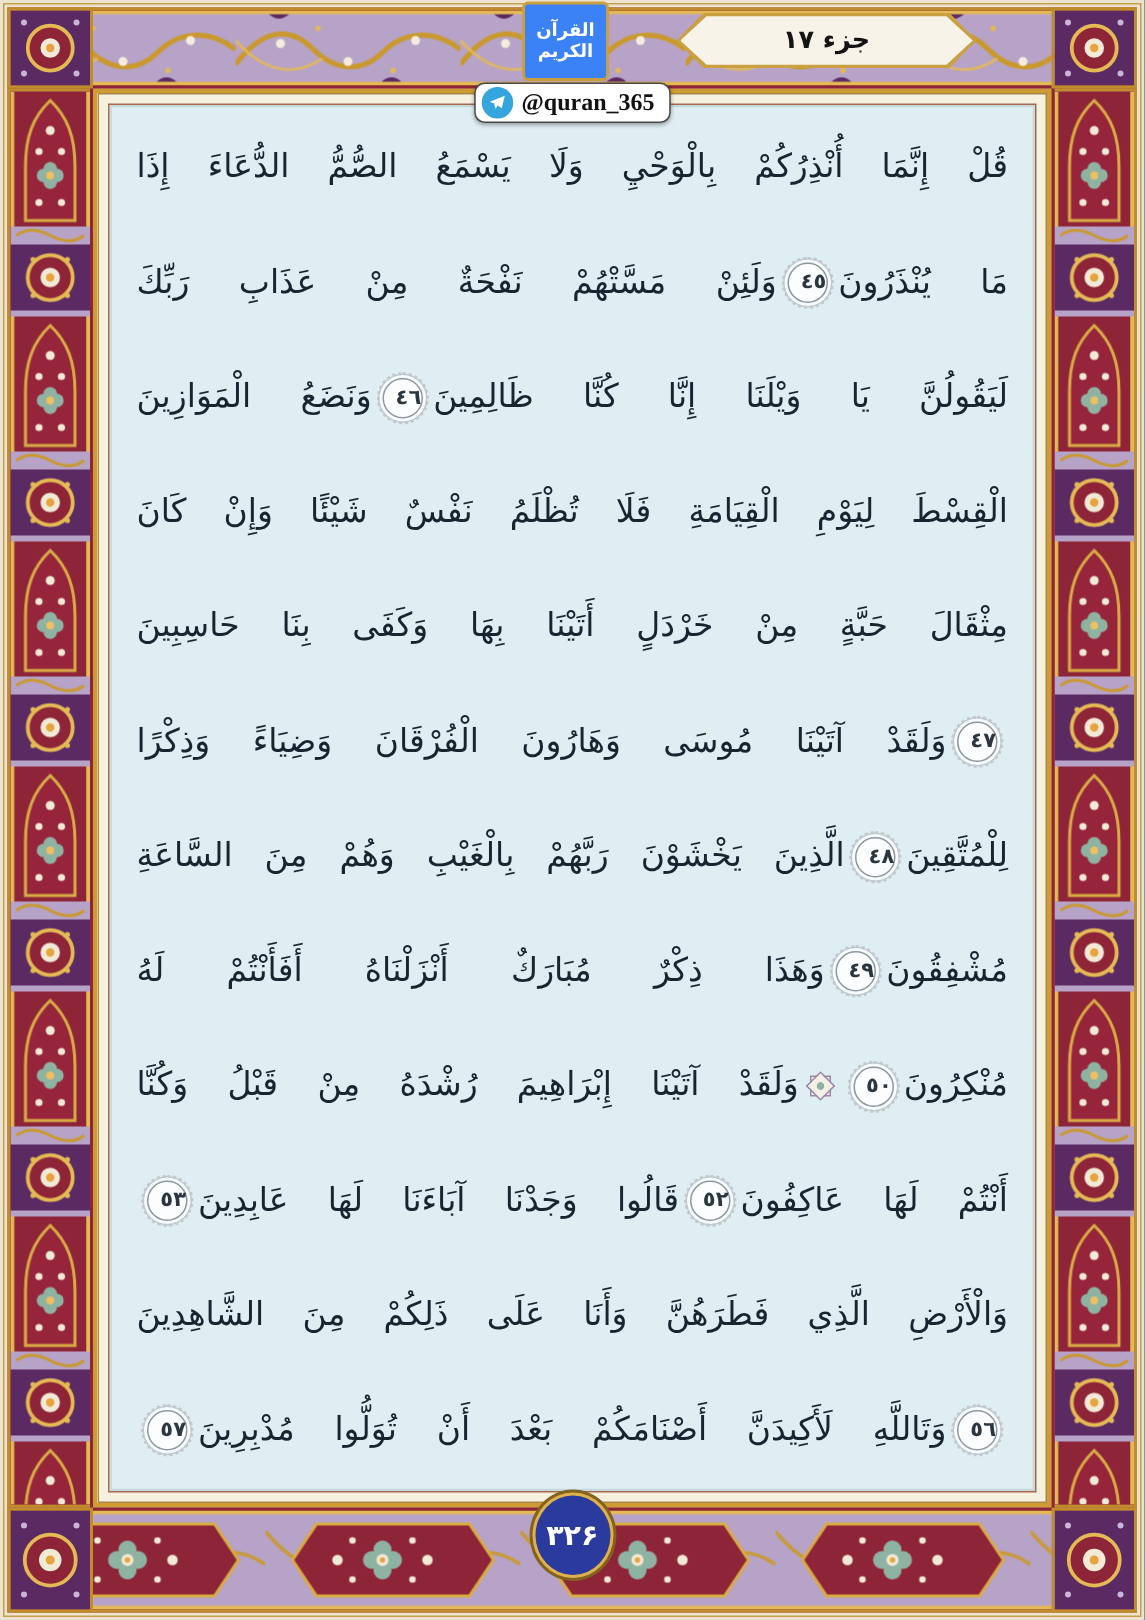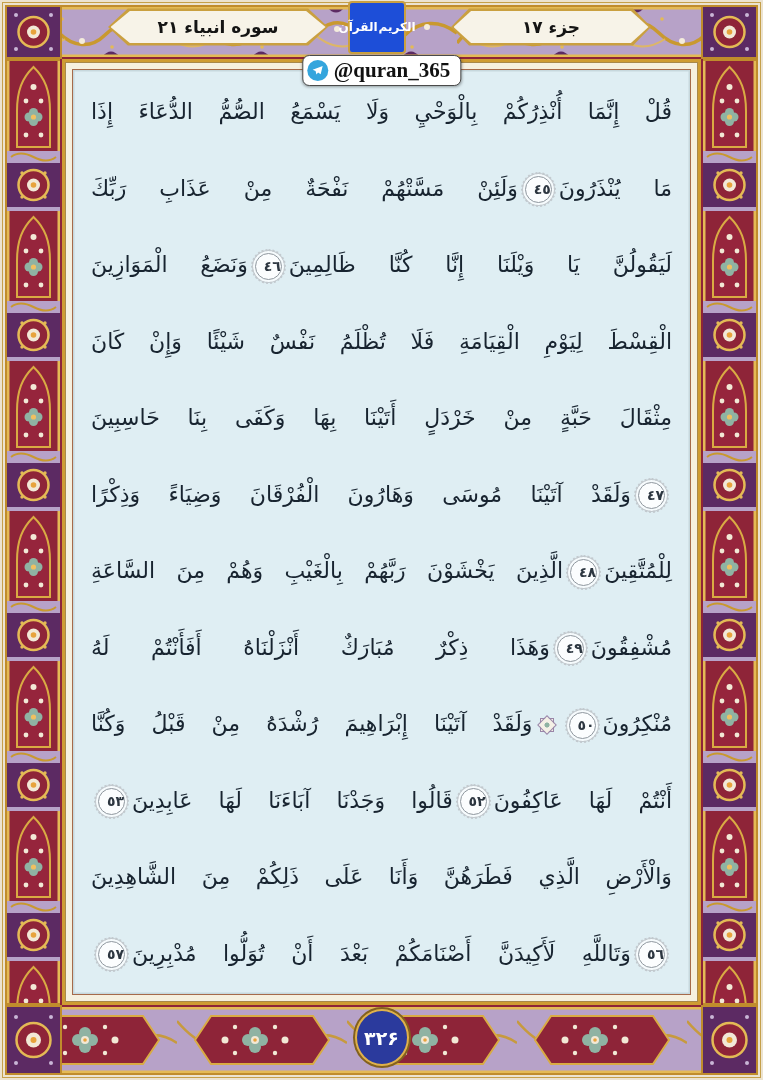--- a/index.html
+++ b/index.html
@@ -22,32 +22,32 @@
   
   .cartouche{position:absolute;top:7px;height:40px;z-index:4;
      clip-path:polygon(0 50%,9% 4%,91% 4%,100% 50%,91% 96%,9% 96%);background:#caa040;}
   .cartouche .inner{position:absolute;inset:2.5px;background:#f7f3e8;
      clip-path:polygon(0 50%,9% 4%,91% 4%,100% 50%,91% 96%,9% 96%);
      display:flex;align-items:center;justify-content:center;}
   .cartouche .label{font-weight:bold;font-size:17px;color:#141414;direction:rtl;}
   .cart-surah{left:108px;width:220px;}
   .cart-juz{right:112px;width:200px;}
   .emblem{position:absolute;top:1px;left:348px;width:58px;height:53px;z-index:4;
-     background:#1d4ed8;border:2.5px solid #caa040;border-radius:4px;box-sizing:border-box;
-     display:flex;align-items:center;justify-content:center;gap:1px;}
+     background:#3b82f6;border:2.5px solid #caa040;border-radius:4px;box-sizing:border-box;
+     display:flex;flex-direction:column;align-items:center;justify-content:center;gap:1px;}
   .emblem span{color:#fff;font-weight:bold;font-size:12px;line-height:13px;letter-spacing:1px;}
 
   
   .tg-badge{position:absolute;top:55px;left:50%;transform:translateX(-50%);z-index:6;
      display:flex;align-items:center;gap:6px;background:#fff;border:1.5px solid #4a4a4a;
      border-radius:7px;padding:2px 10px 2px 4px;box-shadow:0 1px 3px rgba(0,0,0,.35);}
   .tg-icon{width:21px;height:21px;border-radius:50%;background:#34a5dd;display:flex;
      align-items:center;justify-content:center;flex:none;}
   .tg-icon svg{width:13px;height:13px;display:block;}
-  .tg-handle{font-family:"Liberation Serif",serif;font-weight:bold;font-size:21px;color:#111;}
+  .tg-handle{font-family:"Liberation Serif",serif;font-weight:bold;font-size:16px;color:#111;}
 
   
   .page-inner{position:absolute;left:62px;right:62px;top:59px;bottom:75px;
      background:#f6f0df;border:3px solid #cf9c33;outline:2px solid #8e2438;
      box-shadow:inset 0 0 0 1px #a8884a;padding:7px;box-sizing:border-box;z-index:1;}
   .text-page{height:100%;box-sizing:border-box;background:#dfeef3;
      border:1px solid #a66a4a;box-shadow:inset 0 0 0 1.5px #c7d8dd;
      padding:20px 18px 18px;display:flex;flex-direction:column;}
   .qlines{flex:1;display:flex;flex-direction:column;justify-content:space-between;}
   .qline{direction:rtl;text-align:justify;text-align-last:justify;text-justify:inter-word;
@@ -56,21 +56,21 @@
   .aya{display:inline-block;width:25px;height:25px;border-radius:50%;
      border:1.3px solid #8f979e;box-shadow:0 0 0 2px #f6fbfd,0 0 0 3px #c2c9ce;
      outline:2px dotted #c2c9ce;outline-offset:2px;background:#fbfdfe;
      color:#2c3640;font-size:14px;font-weight:bold;line-height:25px;text-align:center;
      vertical-align:middle;margin:0 7px;}
   .hizb{position:relative;display:inline-block;width:19px;height:19px;margin:0 5px;vertical-align:middle;}
   .hizb::before,.hizb::after{content:"";position:absolute;inset:2.5px;border:1.5px solid #9a86a8;background:#f4f0e6;}
   .hizb::after{transform:rotate(45deg);background:radial-gradient(circle,#8fb3a3 28%,#f4f0e6 32%);}
 
   
-  .page-num{position:absolute;bottom:14px;left:50%;transform:translateX(-50%);z-index:5;
+  .page-num{position:absolute;bottom:28px;left:50%;transform:translateX(-50%);z-index:5;
      width:50px;height:53px;border-radius:50%;background:#2b3a9d;border:2.5px solid #dfb14c;
      box-shadow:0 0 0 2px #83611e;display:flex;align-items:center;justify-content:center;
      color:#fff;font-weight:bold;font-size:19px;}
 </style>
 </head>
 <body>
 
 <div class="page">
   <div class="outer-line"></div>
 
@@ -236,25 +236,20 @@
         <circle cx="26.5" cy="33" r="17" fill="#8e2438" stroke="#e4ba55" stroke-width="2.5"></circle>
         <circle cx="26.5" cy="33" r="7.5" fill="#f2e9d6"></circle>
         <circle cx="26.5" cy="33" r="3" fill="#e7a33c"></circle>
         <circle cx="9" cy="10" r="2" fill="#c9b6d6"></circle>
         <circle cx="44" cy="10" r="2" fill="#c9b6d6"></circle>
         <circle cx="9" cy="56" r="2" fill="#c9b6d6"></circle>
         <circle cx="44" cy="56" r="2" fill="#c9b6d6"></circle>
       </svg>
   </div>
 
-  <div class="cartouche cart-surah">
-    <div class="inner">
-        <span class="label">سوره انبياء ٢١</span>
-      </div>
-  </div>
   <div class="cartouche cart-juz">
     <div class="inner">
         <span class="label">جزء ١٧</span>
       </div>
   </div>
   <div class="emblem">
     <span>القرآن</span>
     <span>الكريم</span>
   </div>
 

